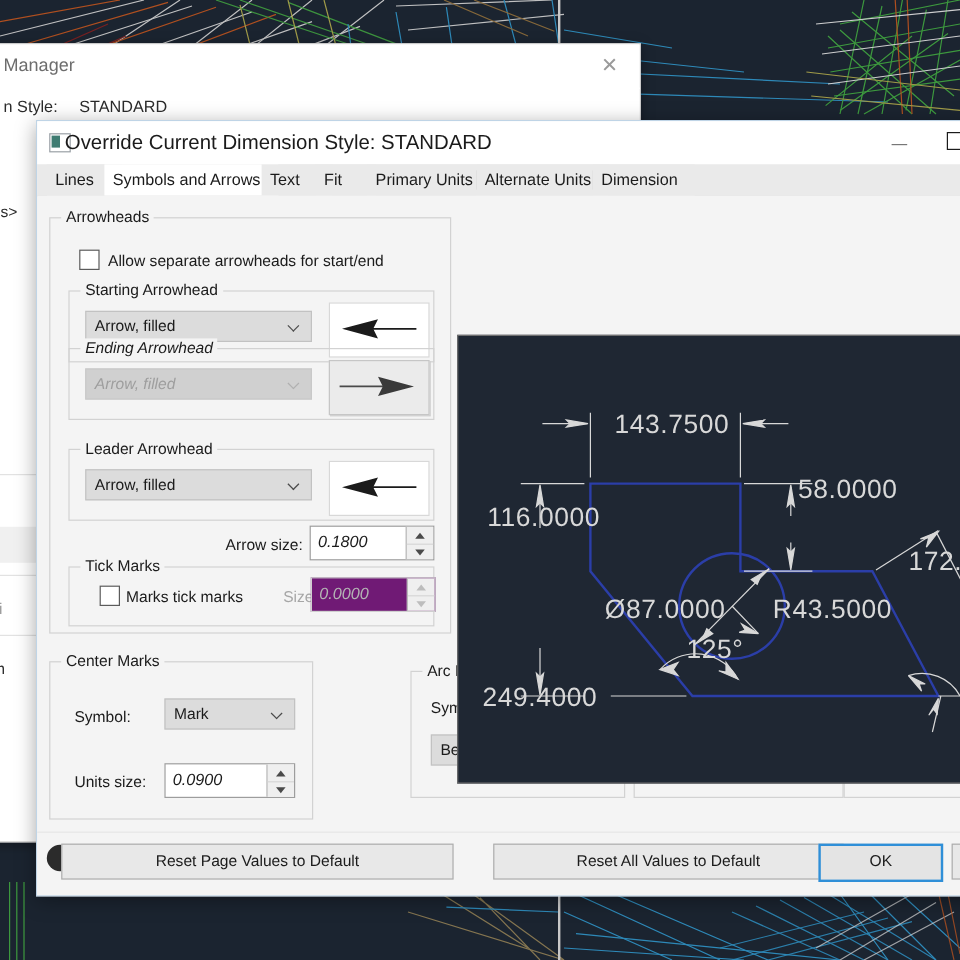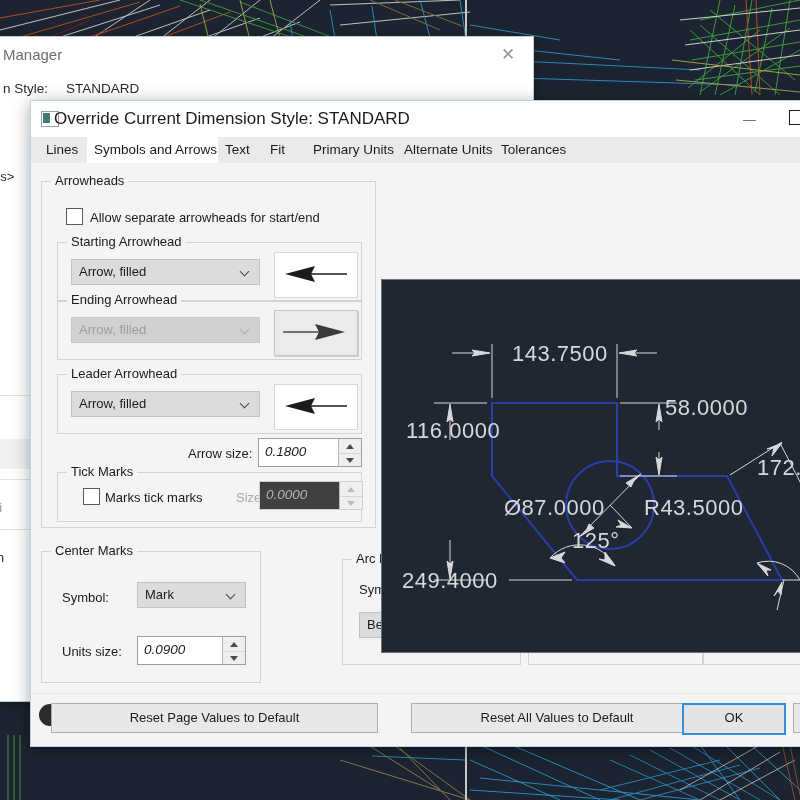--- a/index.html
+++ b/index.html
@@ -105,21 +105,21 @@
   }
   .combo.disabled .chev:before{border-color:#b0b0b0;}
 
   
   .swatch{position:absolute;background:#ffffff;border:1px solid #d8d8d8;}
   .swatch.raised{background:#ebebeb;border:1px solid #c6c6c6;box-shadow:1px 1px 0 #cfcfcf;}
 
   
   .spin{position:absolute;height:27px;background:#ffffff;border:1px solid #9d9d9d;}
   .spin .stext{position:absolute;left:6px;top:5px;font-size:13.5px;color:#1b1b1b;font-style:italic;}
-  .spin.disabled{background:#404040;border-color:#cfcfcf;}
+  .spin.disabled{background:#701a75;border-color:#cfcfcf;}
   .spin.disabled .stext{color:#b4b4b4;}
   .spin .btns{
     position:absolute;right:0;top:0;bottom:0;width:22px;background:#efefef;border-left:1px solid #b9b9b9;
   }
   .spin .btns .up,.spin .btns .dn{
     position:absolute;left:0;right:0;height:50%;
   }
   .spin .btns .dn{top:50%;border-top:1px solid #d6d6d6;}
   .spin .btns .up:after{
     content:"";position:absolute;left:50%;top:5px;margin-left:-4px;
@@ -271,21 +271,21 @@
   <div id="tabstrip">
     <div class="tab" style="left:8px;width:48px;">Lines</div>
     <div class="tab active" style="left:56px;width:131px;">Symbols and Arrows</div>
     <div class="tab" style="left:187px;width:45px;">Text</div>
     <div class="tab-sep" style="left:259px;"></div>
     <div class="tab" style="left:232px;width:36px;">Fit</div>
     <div class="tab" style="left:275px;width:88px;">Primary Units</div>
     <div class="tab-sep" style="left:366px;"></div>
     <div class="tab" style="left:366px;width:96px;">Alternate Units</div>
     <div class="tab-sep" style="left:463px;"></div>
-    <div class="tab" style="left:463px;width:71px;">Tolerances</div>
+    <div class="tab" style="left:463px;width:71px;">Dimension</div>
   </div>
 
   <div id="content">
 
     <div class="gb" style="left:10px;top:18px;width:333px;height:345px;">
       <div class="gb-title">Arrowheads</div>
 
       <div class="cbx" style="left:24px;top:26px;"></div>
       <div class="lbl" style="left:48px;top:28px;">Allow separate arrowheads for start/end</div>
 
@@ -296,21 +296,21 @@
           <span class="chev"></span>
         </div>
         <div class="swatch" style="left:216px;top:9px;width:82px;height:44px;">
           <svg width="80" height="42" viewBox="0 0 80 42">
             <line x1="24" y1="21" x2="72" y2="21" stroke="#1b1b1b" stroke-width="1.4"></line>
             <path d="M10 21 L40 13 L36 21 L40 29 Z" fill="#1b1b1b"></path>
           </svg>
         </div>
       </div>
 
-      <div class="gb" style="left:15px;top:118px;width:303px;height:58px;">
+      <div class="gb" style="left:15px;top:108px;width:303px;height:58px;font-style:italic;">
         <div class="gb-title">Ending Arrowhead</div>
         <div class="combo disabled" style="left:13px;top:16px;width:187px;">
           <span class="ctext">Arrow, filled</span>
           <span class="chev"></span>
         </div>
         <div class="swatch raised" style="left:216px;top:9px;width:82px;height:44px;">
           <svg width="80" height="42" viewBox="0 0 80 42">
             <line x1="8" y1="21" x2="56" y2="21" stroke="#4a4a4a" stroke-width="1.4"></line>
             <path d="M70 21 L40 13 L44 21 L40 29 Z" fill="#3a3a3a"></path>
           </svg>

